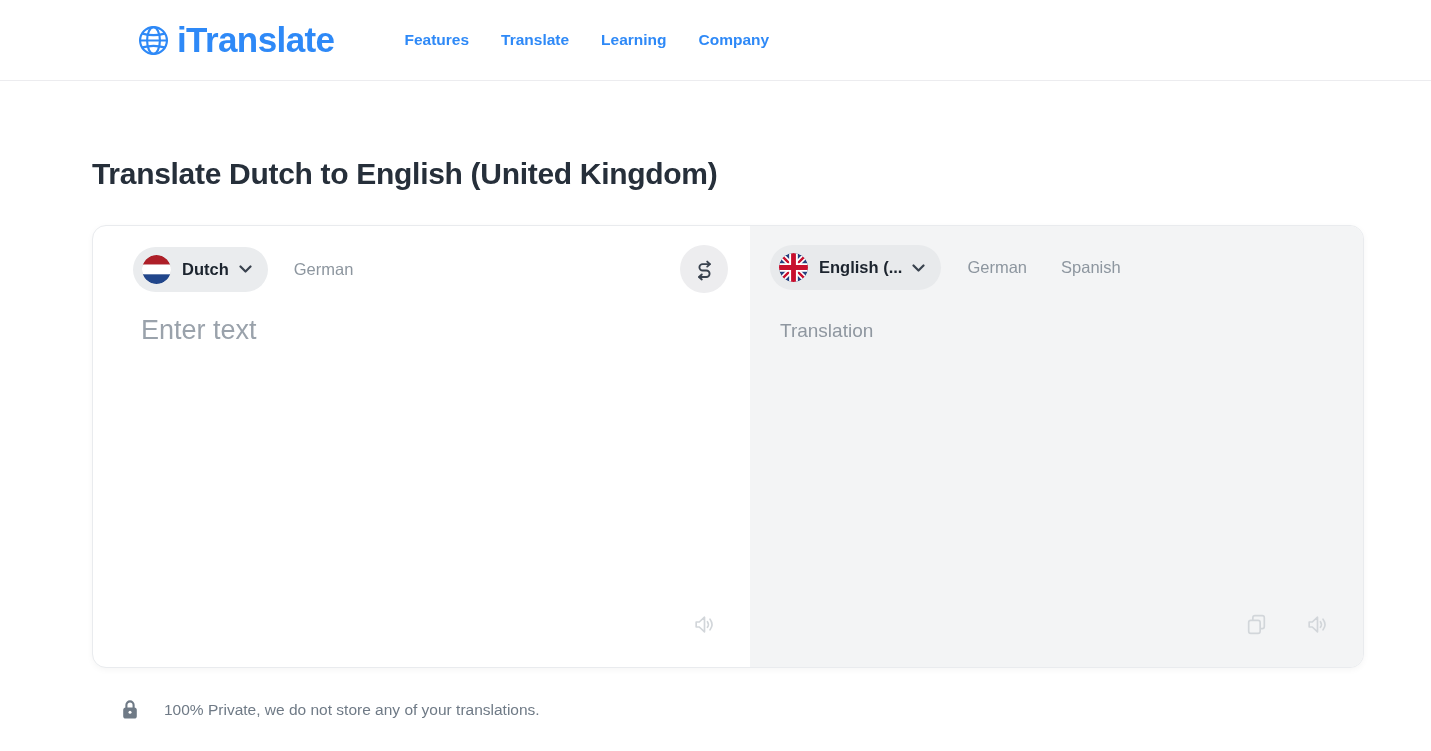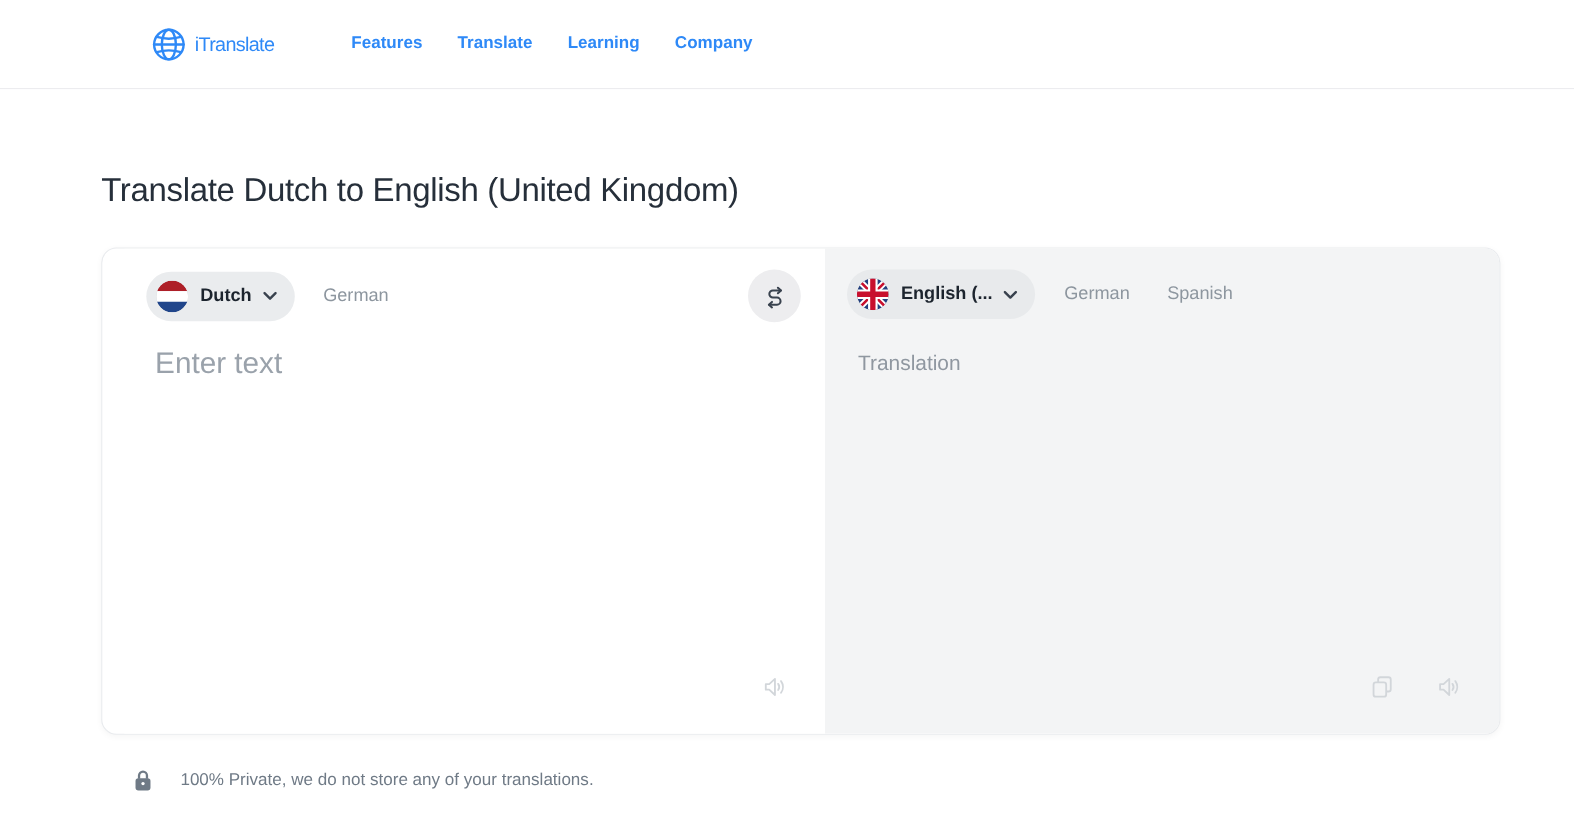--- a/index.html
+++ b/index.html
@@ -4,26 +4,26 @@
 <style>
   * { margin:0; padding:0; box-sizing:border-box; }
   html,body { width:1431px; height:751px; background:#ffffff;
     font-family:"Liberation Sans","DejaVu Sans",sans-serif; }
   .page { position:relative; width:1431px; height:751px; overflow:hidden; background:#ffffff; }
 
   
   .header { position:absolute; top:0; left:0; width:100%; height:81px; background:#ffffff;
     border-bottom:1px solid #ececef; display:flex; align-items:center; }
   .logo { display:flex; align-items:center; margin-left:137px; cursor:pointer; }
-  .logo-text { font-size:18px; font-weight:normal; color:#2e89f7; letter-spacing:-0.6px; margin-left:7px; }
+  .logo-text { font-size:35px; font-weight:bold; color:#2e89f7; letter-spacing:-0.6px; margin-left:7px; }
   .nav { display:flex; align-items:center; margin-left:70px; gap:32px; }
   .nav a { font-size:15.5px; font-weight:bold; color:#2e89f7; text-decoration:none; }
 
   
-  .h1 { position:absolute; left:92px; top:157px; font-size:30px; font-weight:normal;
+  .h1 { position:absolute; left:92px; top:157px; font-size:30px; font-weight:bold;
     color:#262f3a; letter-spacing:-0.3px; }
 
   
   .card { position:absolute; left:92px; top:225px; width:1272px; height:443px;
     border:1px solid #e9ebee; border-radius:14px; background:#ffffff;
     box-shadow:0 2px 6px rgba(0,0,0,0.04); display:flex; overflow:hidden;padding-left:20px; }
   .panel { display:flex; flex-direction:column; }
   .panel.source { width:637px; background:#ffffff; }
   .panel.target { flex:1; background:#f3f4f5; }
 

